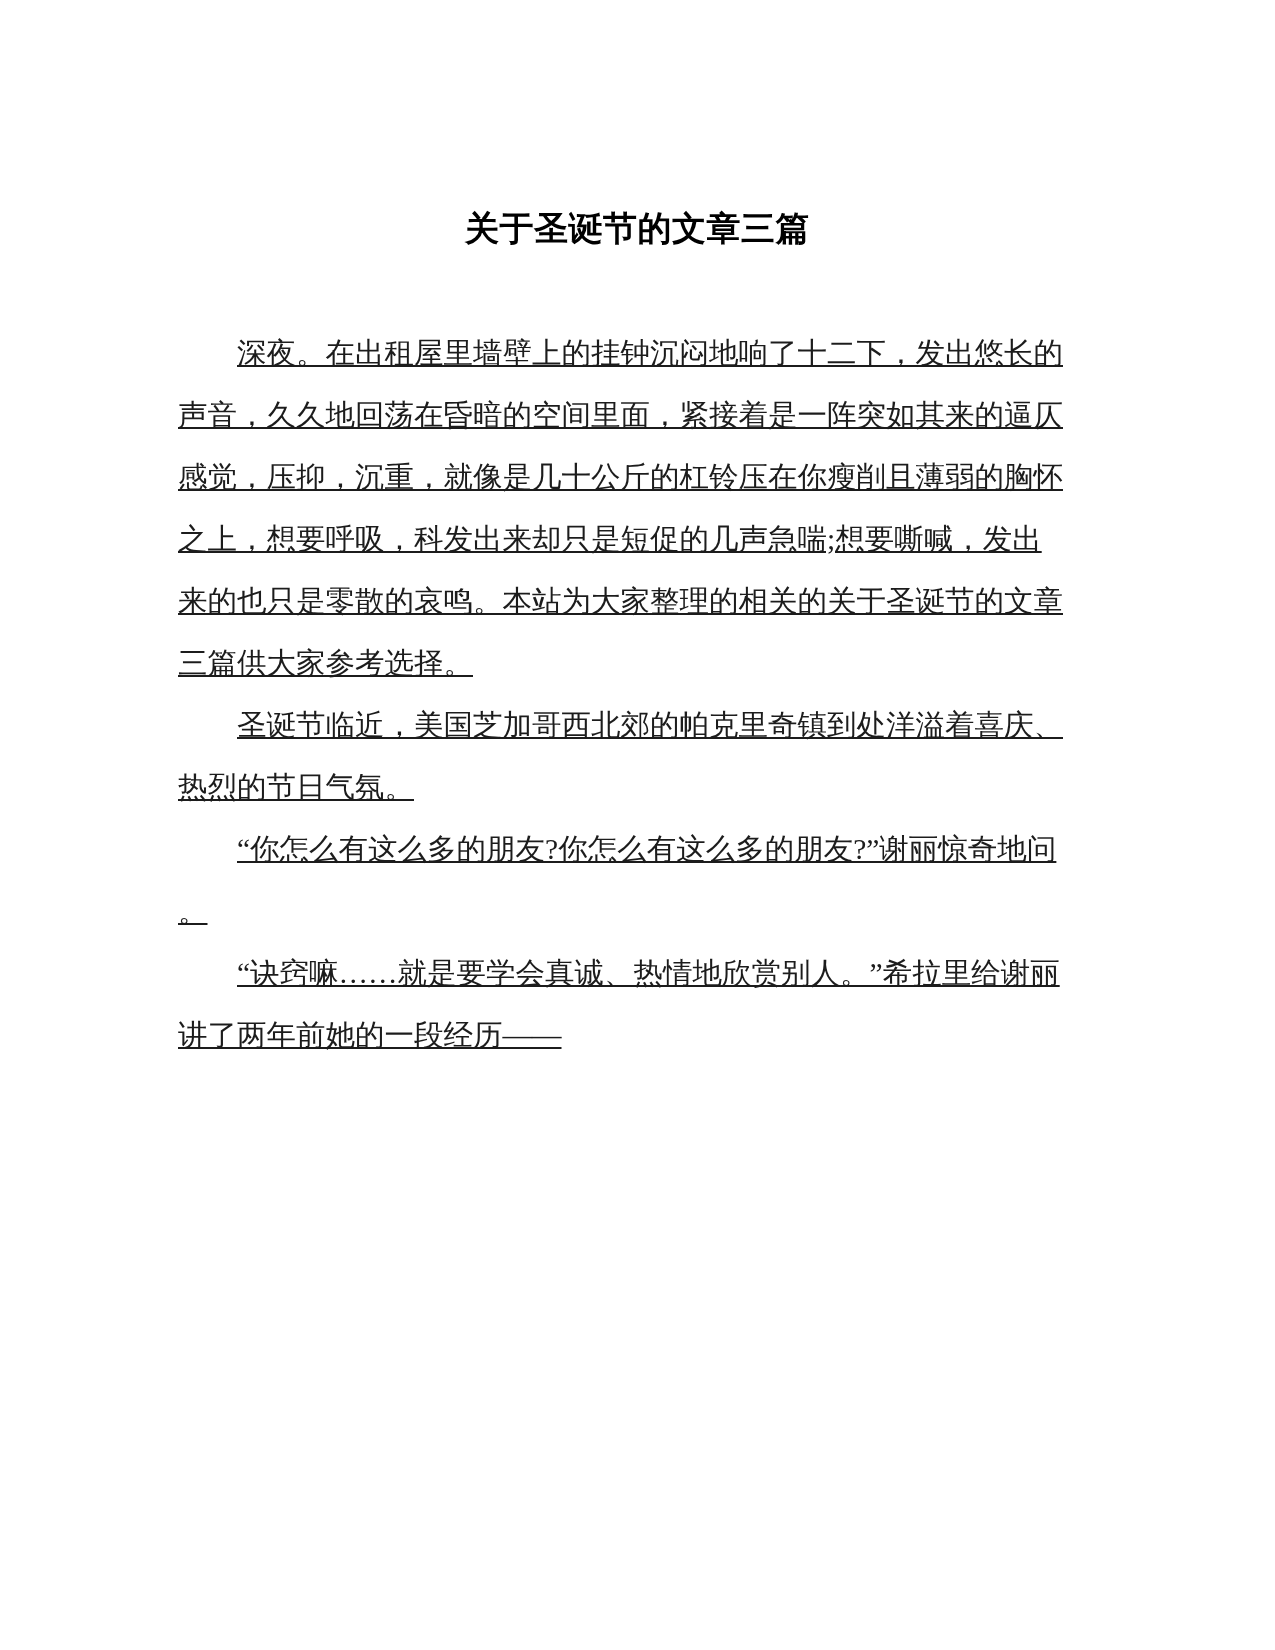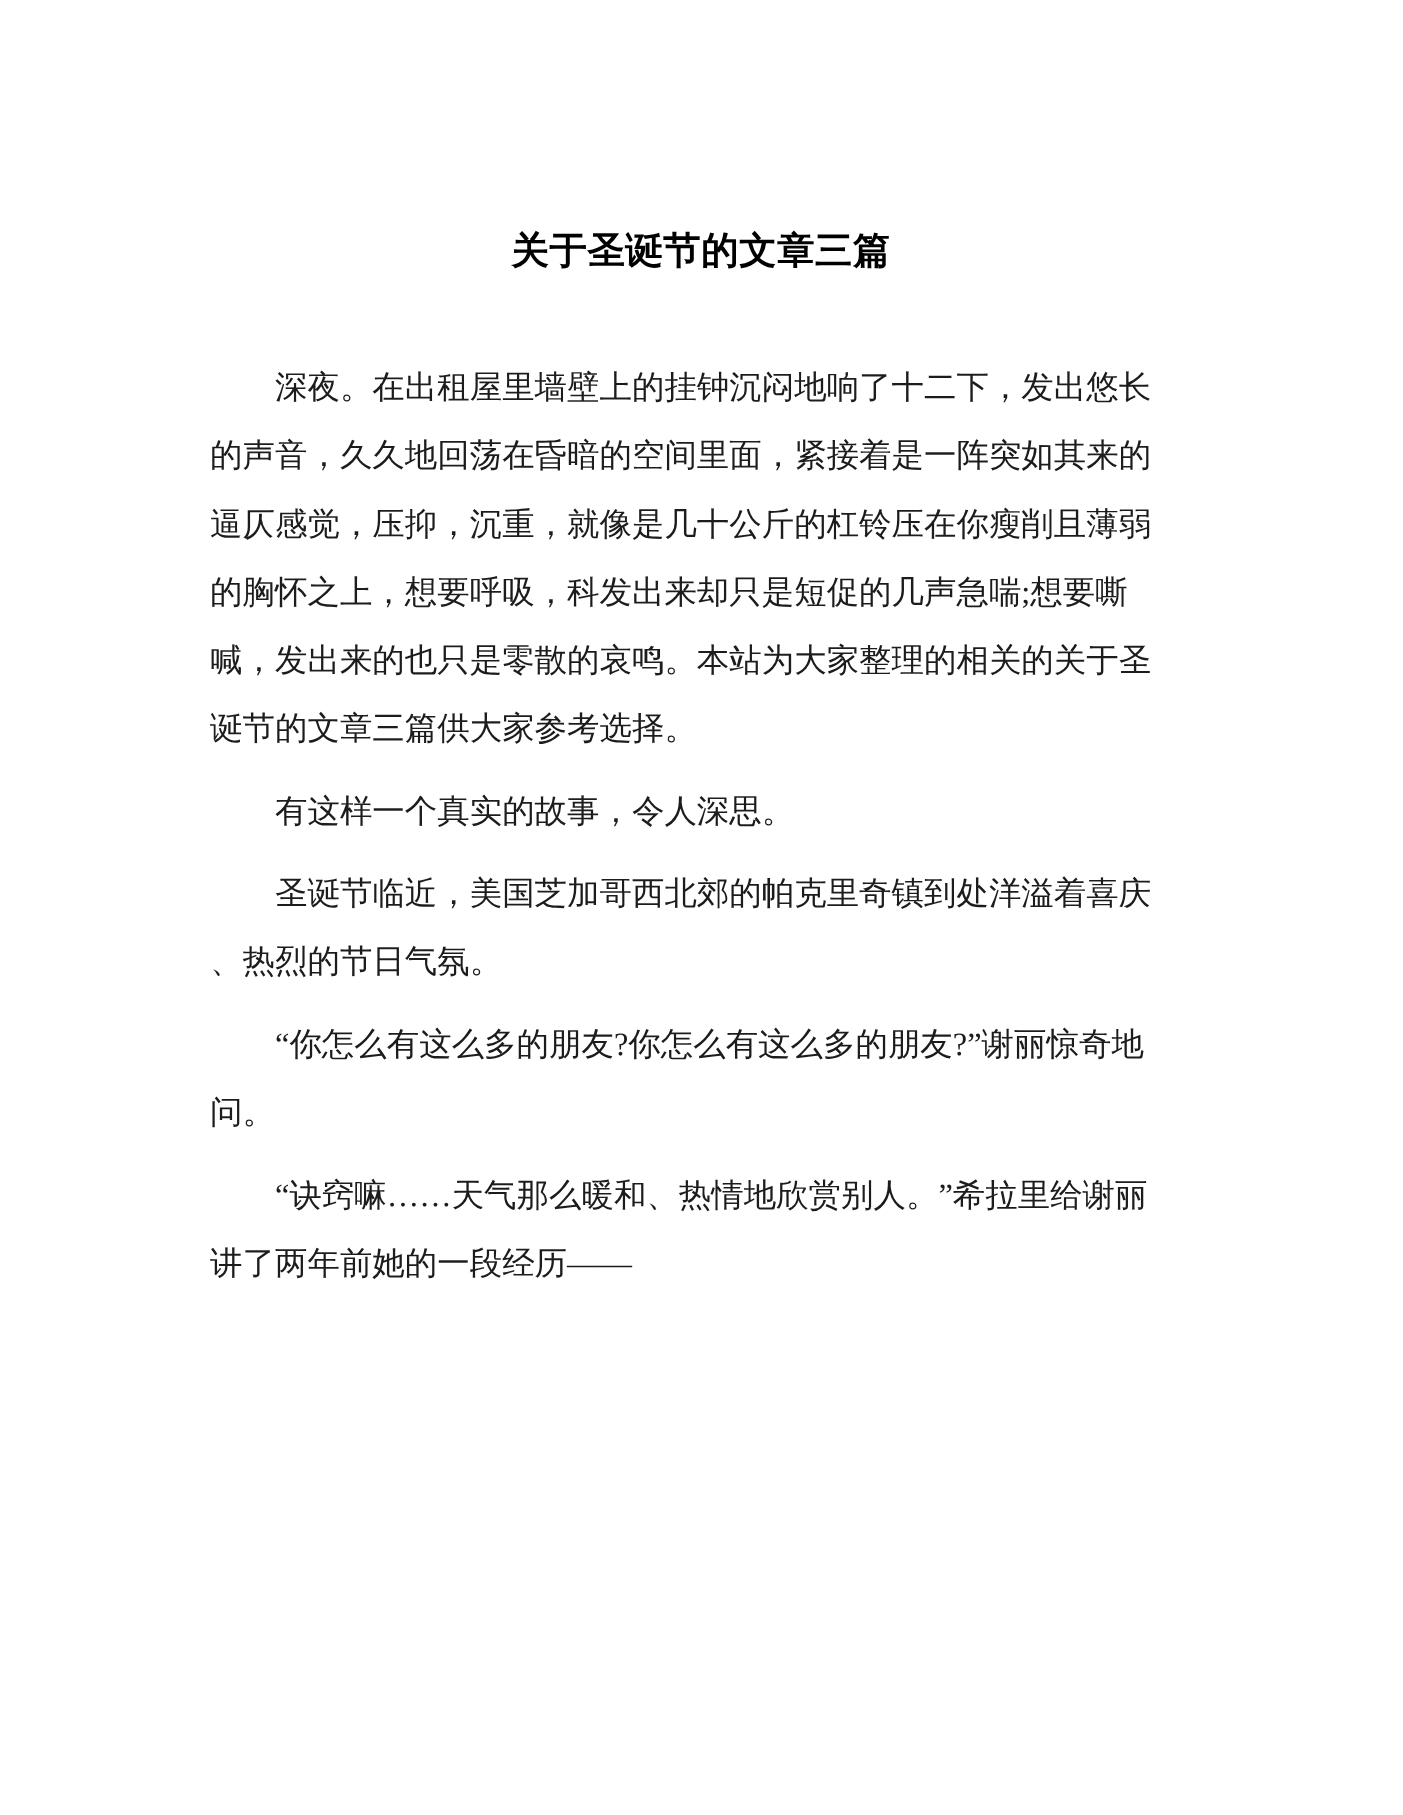--- a/index.html
+++ b/index.html
@@ -30,34 +30,34 @@
     margin-top: 70px;
     margin-left: 178px;
     width: 886px;
     font-size: 29.5px;
     line-height: 62px;
     color: #1c1c1c;
     text-align: left;
   }
 
   .doc-body p {
-    margin: 13px;
+    margin: 0;
     text-indent: 2em;
     word-break: break-all;
     line-break: anywhere;
+    text-decoration: underline;
   }
 </style>
 </head>
 <body>
 
 <div class="page">
 
   <h1 class="doc-title">关于圣诞节的文章三篇</h1>
 
   <div class="doc-body">
     <p>深夜。在出租屋里墙壁上的挂钟沉闷地响了十二下，发出悠长的声音，久久地回荡在昏暗的空间里面，紧接着是一阵突如其来的逼仄感觉，压抑，沉重，就像是几十公斤的杠铃压在你瘦削且薄弱的胸怀之上，想要呼吸，科发出来却只是短促的几声急喘;想要嘶喊，发出来的也只是零散的哀鸣。本站为大家整理的相关的关于圣诞节的文章三篇供大家参考选择。</p>
-    <p>有这样一个真实的故事，令人深思。</p>
     <p>圣诞节临近，美国芝加哥西北郊的帕克里奇镇到处洋溢着喜庆、热烈的节日气氛。</p>
     <p>“你怎么有这么多的朋友?你怎么有这么多的朋友?”谢丽惊奇地问。</p>
-    <p>“诀窍嘛……天气那么暖和、热情地欣赏别人。”希拉里给谢丽讲了两年前她的一段经历——</p>
+    <p>“诀窍嘛……就是要学会真诚、热情地欣赏别人。”希拉里给谢丽讲了两年前她的一段经历——</p>
   </div>
 
 </div>
 
 </body></html>

